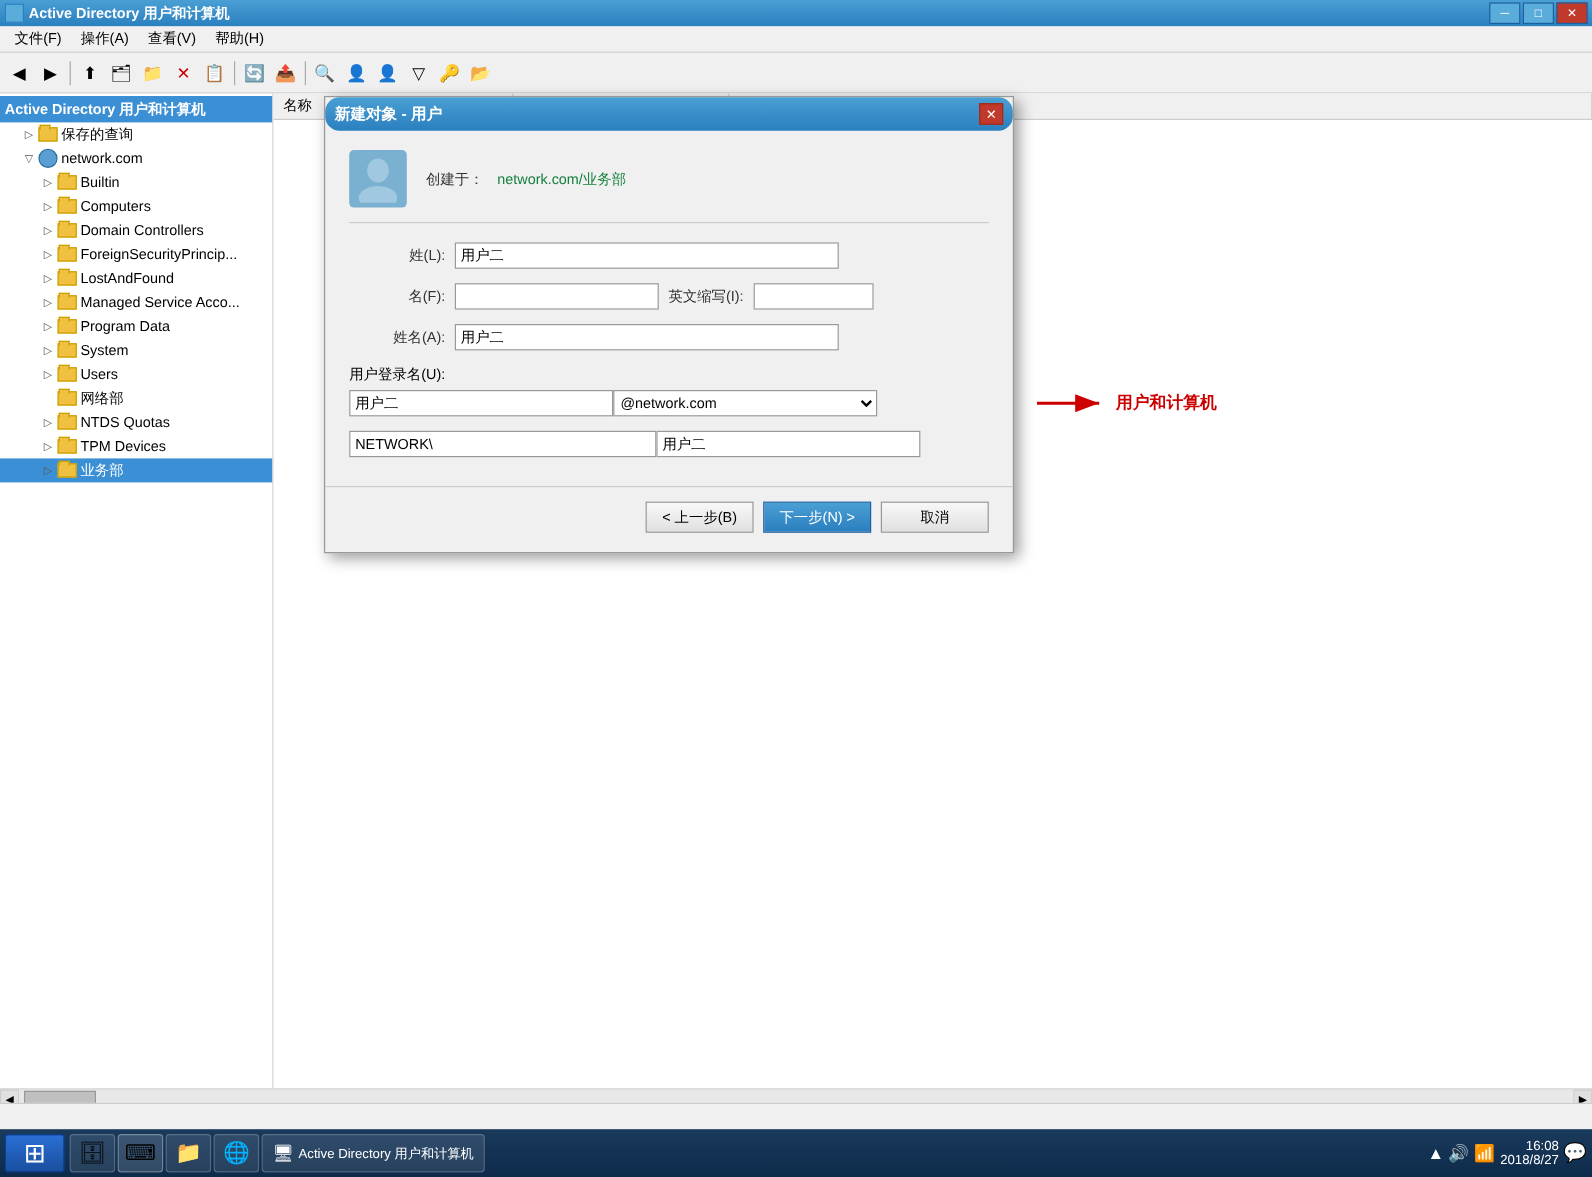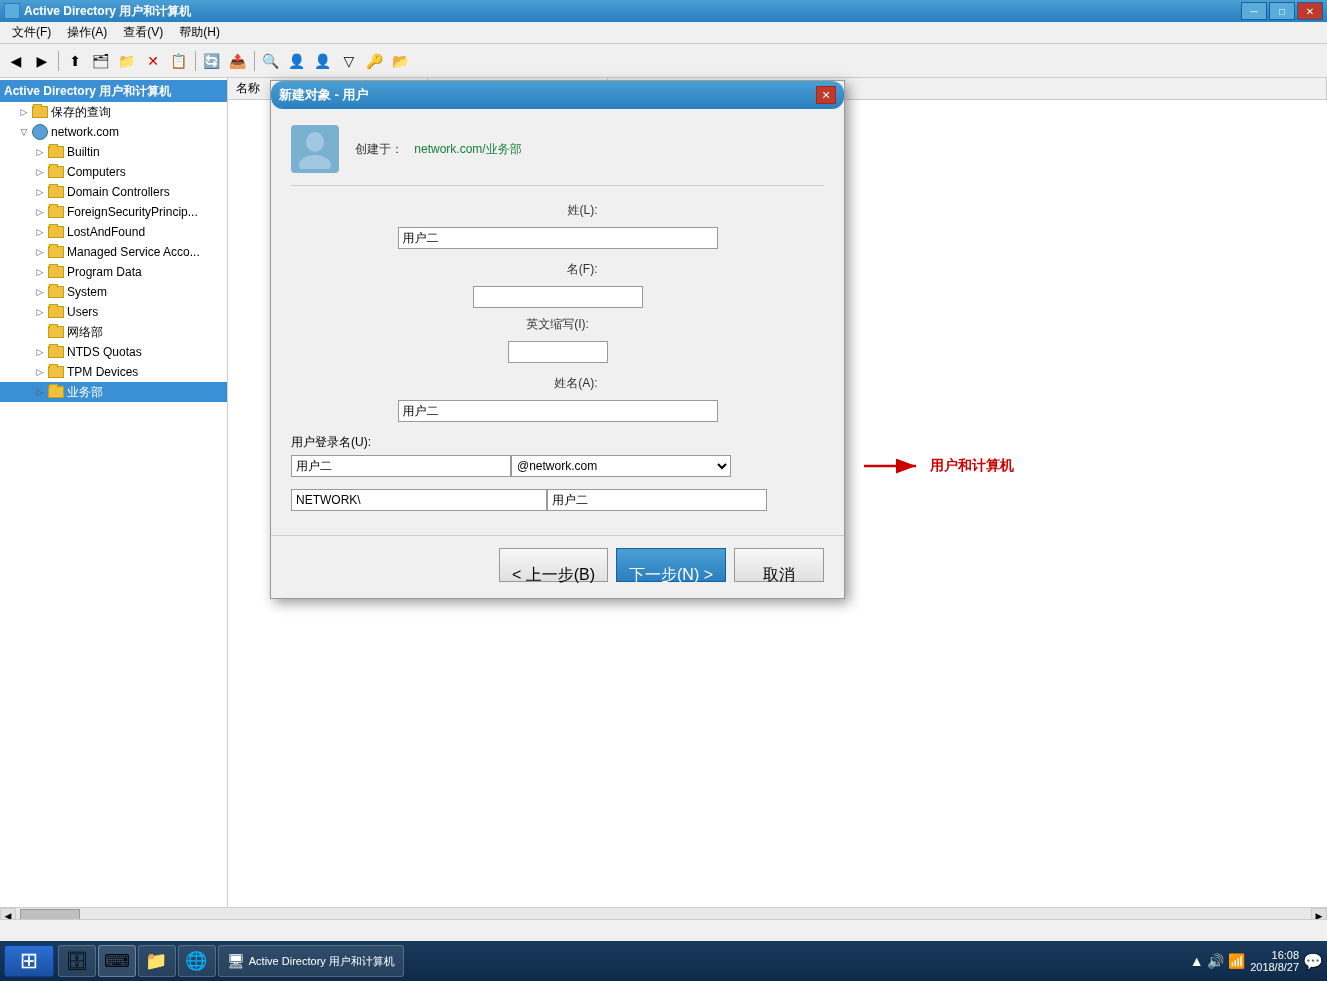--- a/index.html
+++ b/index.html
@@ -331,21 +331,20 @@
       color: #4a80a0;
     }
     .create-label { color: #333; }
     .create-value { color: #15803d; }
 
     .form-row {
       display: flex;
       align-items: center;
       margin-bottom: 12px;
       gap: 8px;
-      flex-direction: column;
     }
     .form-label {
       width: 80px;
       text-align: right;
       font-size: 12px;
       color: #333;
       flex-shrink: 0;
     }
     .form-input {
       height: 22px;
@@ -400,24 +399,24 @@
       gap: 8px;
       padding: 12px 20px 16px;
       border-top: 1px solid #ccc;
       margin-top: 8px;
     }
     .dialog-btn {
       min-width: 90px;
       height: 26px;
       background: linear-gradient(to bottom, #f8f8f8, #e0e0e0);
       border: 1px solid #999;
-      font-size: 16px;
+      font-size: 12px;
       font-family: inherit;
       cursor: pointer;
-      padding: 16px 12px;
+      padding: 4px 12px;
     }
     .dialog-btn.primary {
       background: linear-gradient(to bottom, #4a9fd4, #2a7fbf);
       color: white;
       border-color: #1a5fa0;
       text-align: center;
     }
   </style>
 </head>
 <body>

